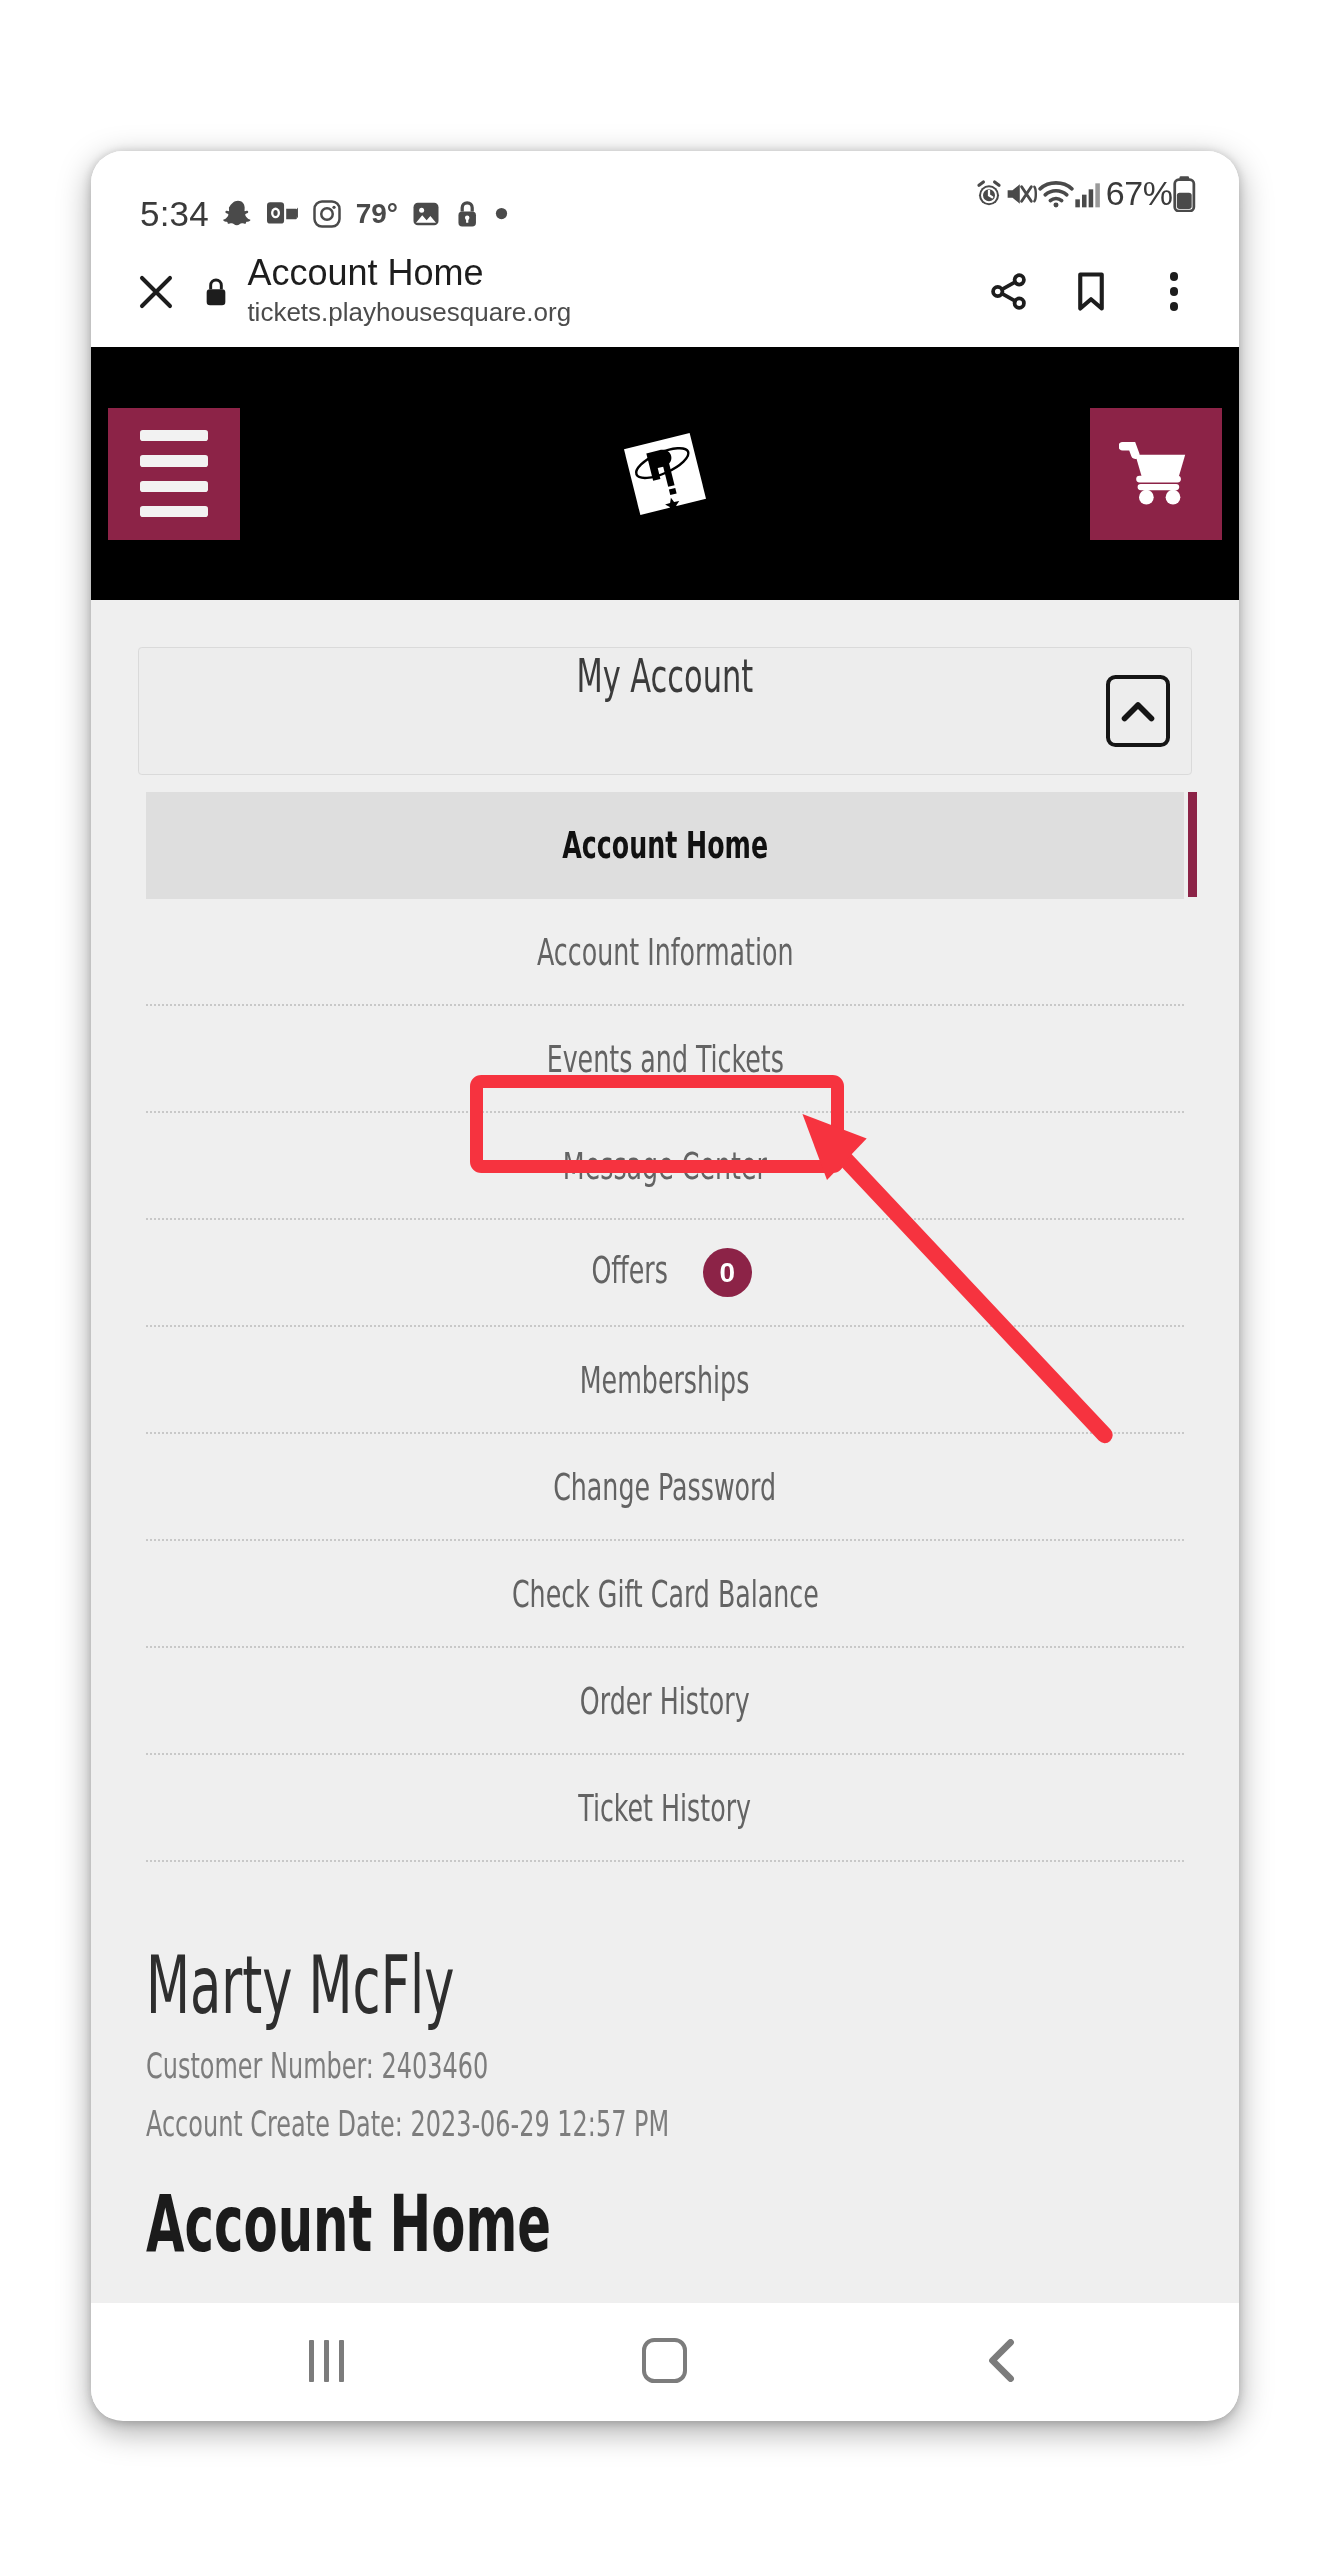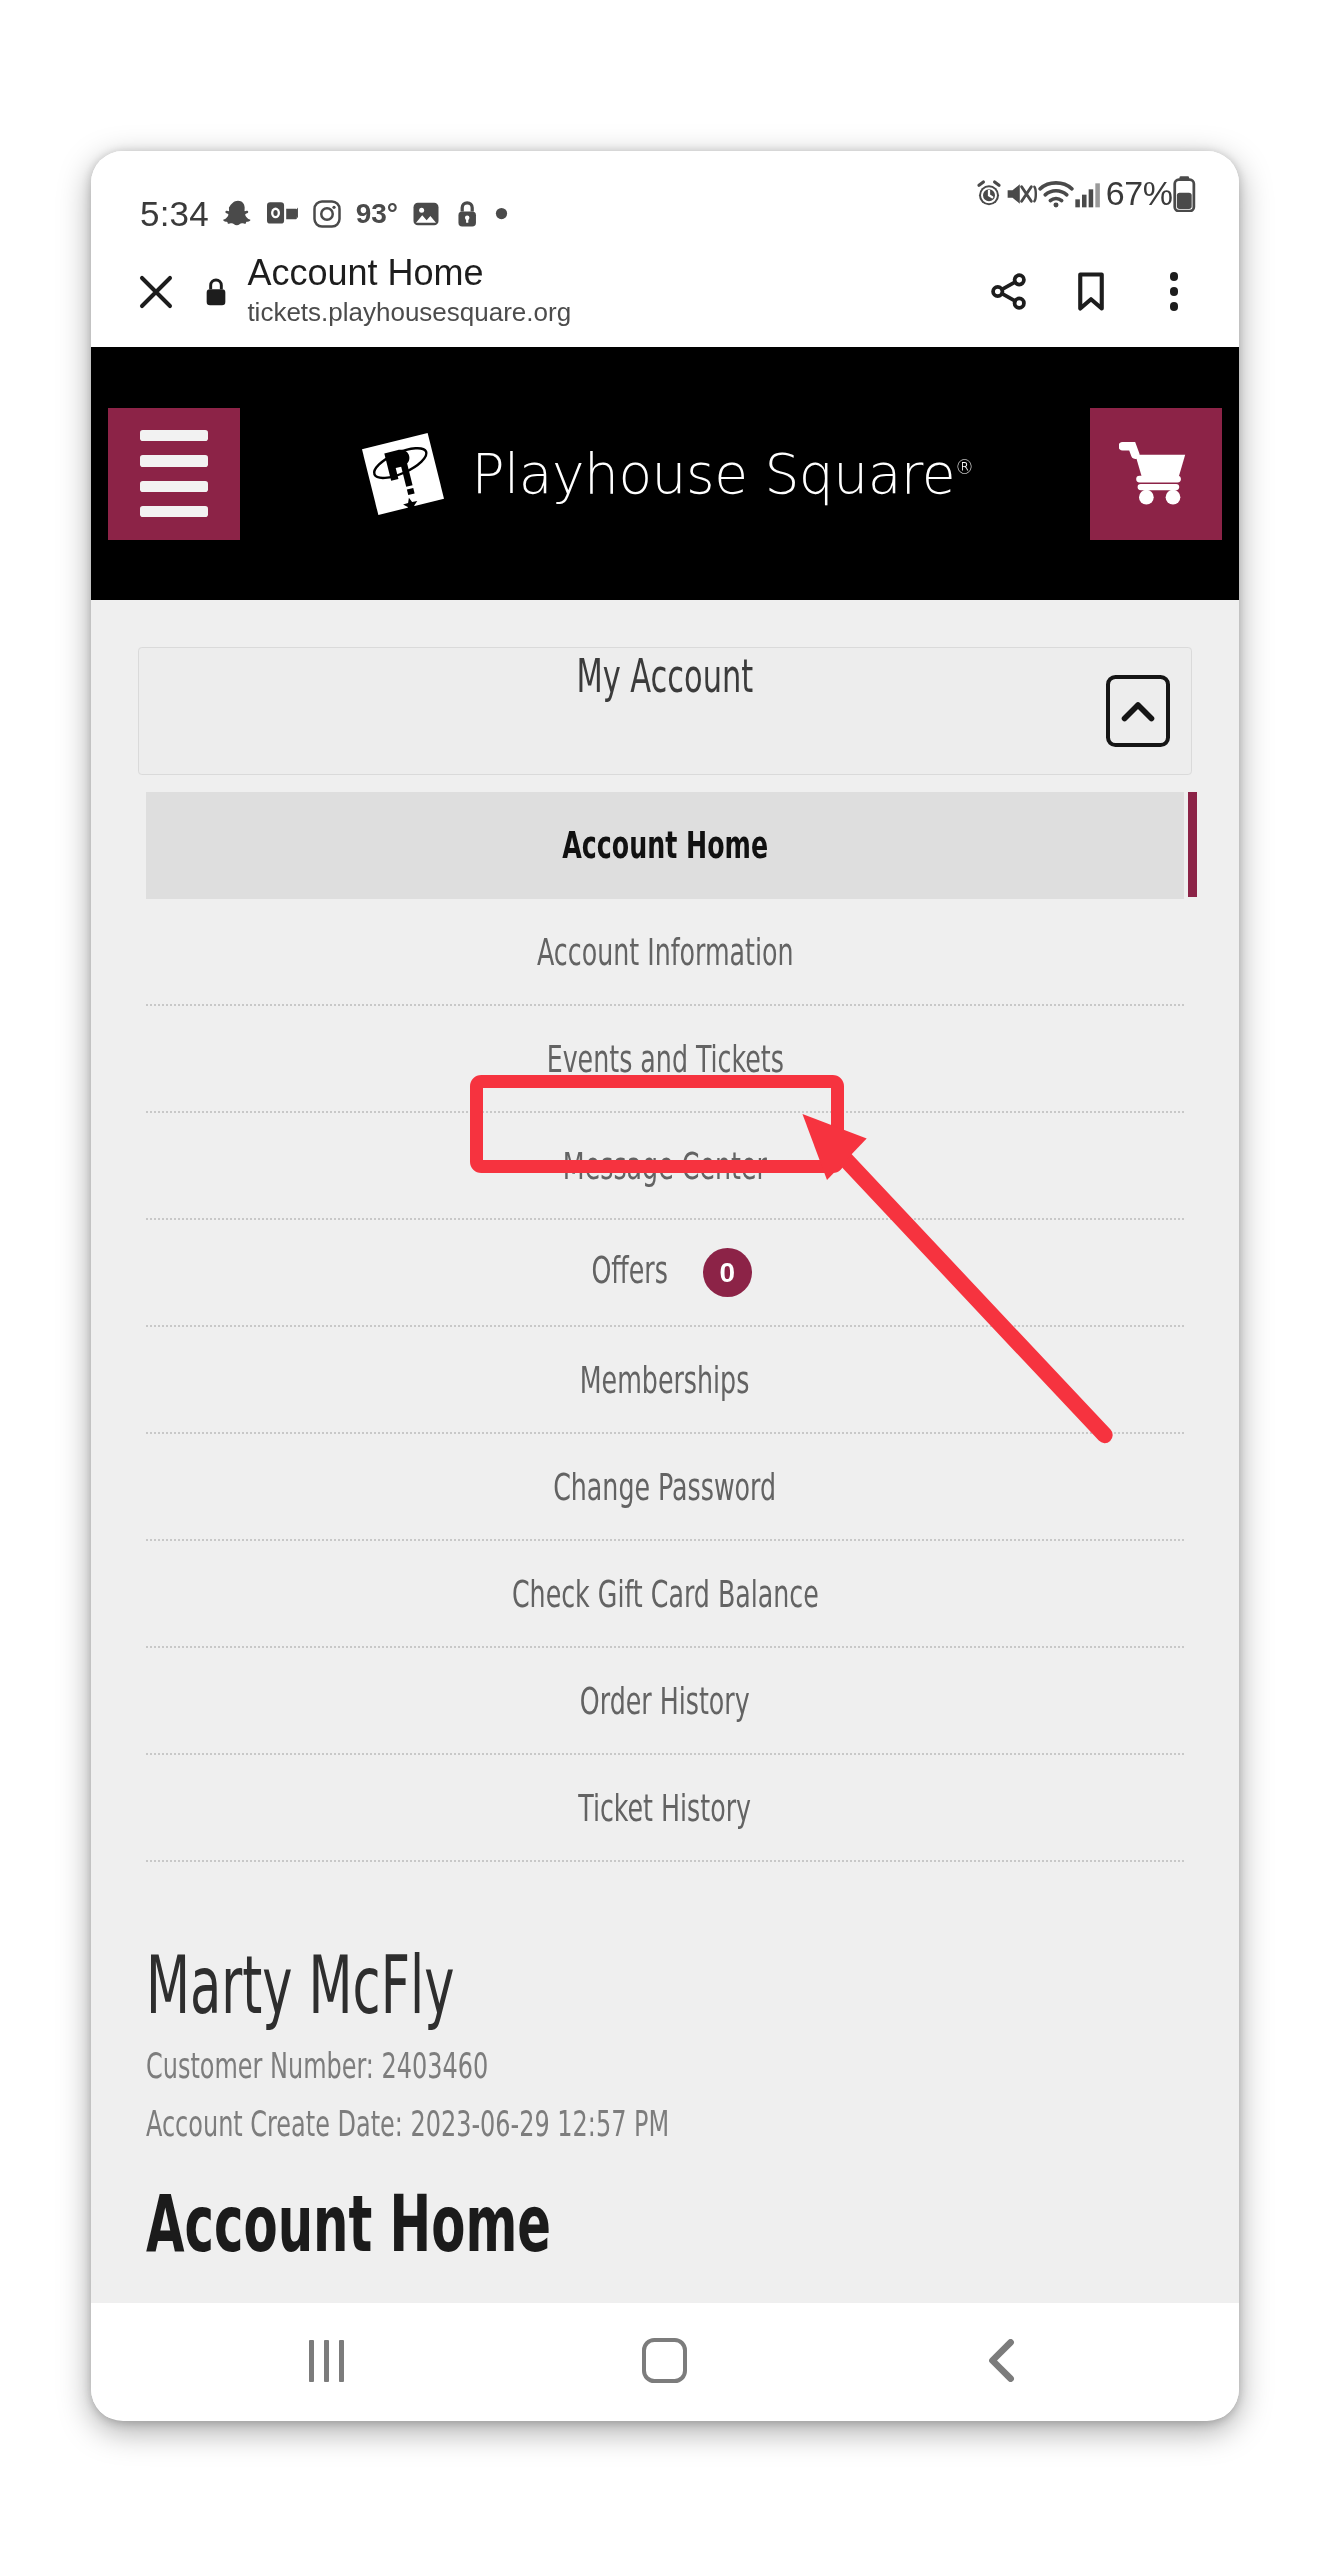--- a/index.html
+++ b/index.html
@@ -297,21 +297,21 @@
         </span>
 
         <span class="ic">
           <svg width="30" height="30" viewBox="0 0 24 24">
             <rect x="2" y="2" width="20" height="20" rx="6" fill="none" stroke="#4a4a4a" stroke-width="2"></rect>
             <circle cx="12" cy="12" r="4.6" fill="none" stroke="#4a4a4a" stroke-width="2"></circle>
             <circle cx="17.6" cy="6.6" r="1.3" fill="#4a4a4a"></circle>
           </svg>
         </span>
 
-        <span class="sb-temp">93°</span>
+        <span class="sb-temp">79°</span>
 
         <span class="ic">
           <svg width="30" height="30" viewBox="0 0 24 24">
             <rect x="2" y="3" width="20" height="18" rx="3.5" fill="#4a4a4a"></rect>
             <circle cx="8.5" cy="9" r="2" fill="#ffffff"></circle>
             <path d="M4 19l5-6 3.5 4 3-3.5L20 19z" fill="#ffffff"></path>
           </svg>
         </span>
 
         <span class="ic">
@@ -433,21 +433,20 @@
             <g transform="rotate(-14 50 50)">
               <rect x="14" y="14" width="72" height="72" fill="#ffffff"></rect>
               <ellipse cx="50" cy="38" rx="30" ry="11" fill="none" stroke="#000000" stroke-width="2.6" transform="rotate(-10 50 38)"></ellipse>
               <path d="M36 24h14c7 0 11 4 11 9s-4 9-11 9h-6v12h-8z" fill="#000000"></path>
               <rect x="50" y="30" width="7" height="34" fill="#000000"></rect>
               <rect x="50" y="67" width="7" height="6" fill="#000000"></rect>
               <path d="M50 76l2.2 5.2 5.6.4-4.3 3.7 1.4 5.5-4.9-3-4.9 3 1.4-5.5-4.3-3.7 5.6-.4z" fill="#000000"></path>
             </g>
           </svg>
         </span>
-        <span class="brand-name"><span>Playhouse Square</span><sup>®</sup></span>
       </div>
       <div class="cart">
         <svg width="74" height="68" viewBox="0 0 26 24">
           <path d="M1.2 2.2h3.4l1.1 3" fill="none" stroke="#ffffff" stroke-width="3" stroke-linecap="round"></path>
           <path d="M5.7 5.2h17.6l-2.5 8.6H8.2z" fill="#ffffff"></path>
           <path d="M7.2 13.8h13.4" stroke="#ffffff" stroke-width="2.4" stroke-linecap="round"></path>
           <path d="M7.6 16.6h12.5" stroke="#ffffff" stroke-width="2.2" stroke-linecap="round"></path>
           <circle cx="9.6" cy="20.2" r="2.6" fill="#ffffff"></circle>
           <circle cx="19" cy="20.2" r="2.6" fill="#ffffff"></circle>
         </svg>

